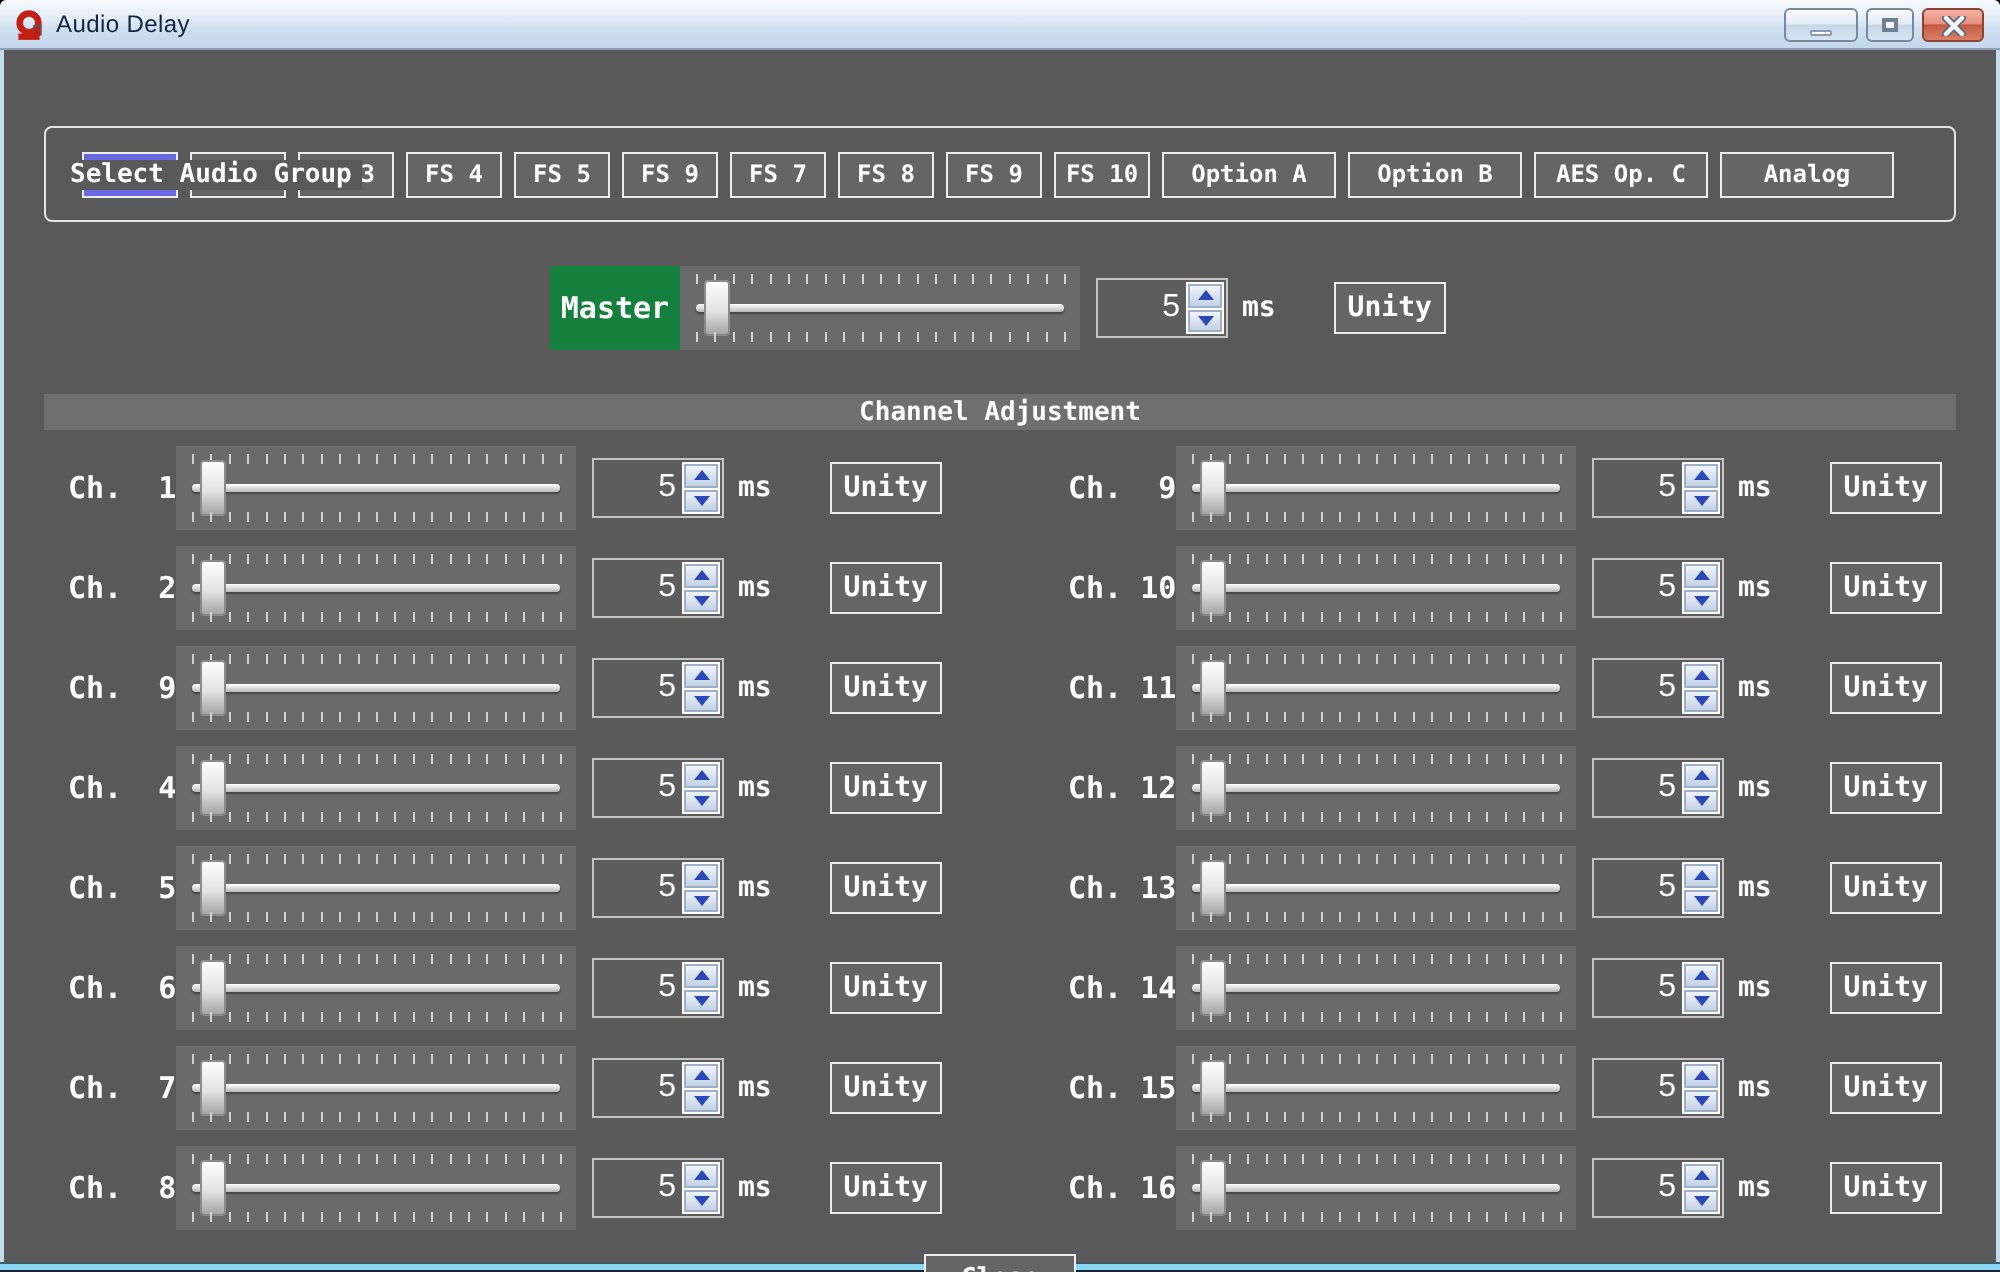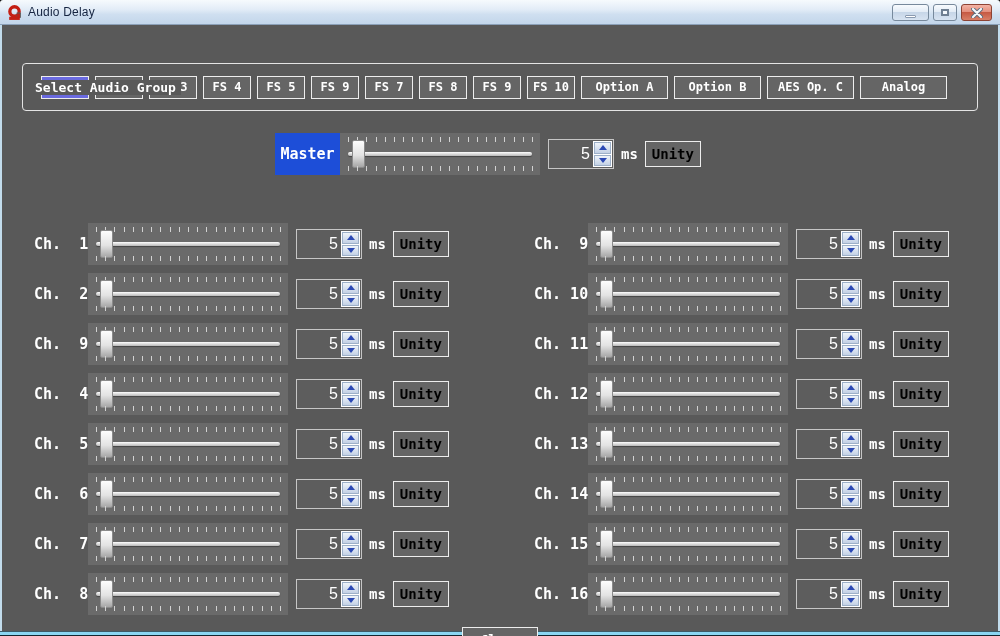--- a/index.html
+++ b/index.html
@@ -101,26 +101,26 @@
     background:#fff;padding:1px;display:flex;flex-direction:column;gap:1px;
   }
   .spin-btn{
     flex:1;background:linear-gradient(#eff4fa,#c3d1e5);
     border:1px solid #9db0c8;display:flex;align-items:center;justify-content:center;
   }
   .arr-up{width:0;height:0;border-left:4px solid transparent;border-right:4px solid transparent;border-bottom:5px solid #2b49b4;}
   .arr-dn{width:0;height:0;border-left:4px solid transparent;border-right:4px solid transparent;border-top:5px solid #2b49b4;}
   .ms-label{color:#fff;font-size:14px;font-weight:bold;margin-left:7px;}
   .unity-btn{
-    width:56px;height:26px;margin-left:7px;background:#656565;border:1px solid #ededed;
-    color:#000000;font-size:14px;font-weight:bold;
+    width:56px;height:26px;margin-left:29px;background:#656565;border:1px solid #ededed;
+    color:#ffffff;font-size:14px;font-weight:bold;
     display:flex;align-items:center;justify-content:center;flex:0 0 auto;cursor:default;
   }
   
-  .master-row{position:absolute;left:275px;top:108px;height:42px;display:flex;align-items:center;background:#1d4ed8;}
+  .master-row{position:absolute;left:275px;top:108px;height:42px;display:flex;align-items:center;background:#15803d;}
   .master-label{width:65px;color:#fff;font-size:15px;font-weight:bold;text-align:center;white-space:pre;}
   .master-extras{position:absolute;left:548px;top:114px;display:flex;align-items:center;}
   
   .section-header{
     position:absolute;left:22px;right:22px;top:172px;height:18px;background:#6f6f6f;
     color:#fff;font-size:13px;font-weight:bold;
     display:flex;align-items:center;justify-content:center;white-space:pre;
   }
   .channel-col{position:absolute;top:194px;width:460px;}
   .channel-col.left{left:22px;}
@@ -239,20 +239,21 @@
               <div class="arr-dn"></div>
             </div>
         </div>
       </div>
       <span class="ms-label">ms</span>
       <div class="unity-btn">
         <span>Unity</span>
       </div>
     </div>
 
+    <div class="section-header">Channel Adjustment</div>
 
     <div class="channel-col left">
         <div class="channel-row">
     <span class="channel-label">Ch.  1</span>
     <div class="slider-box">
       <div class="ticks top"></div>
       <div class="track">
         <div class="thumb" style="left: 2%;"></div>
       </div>
       <div class="ticks bottom"></div>

